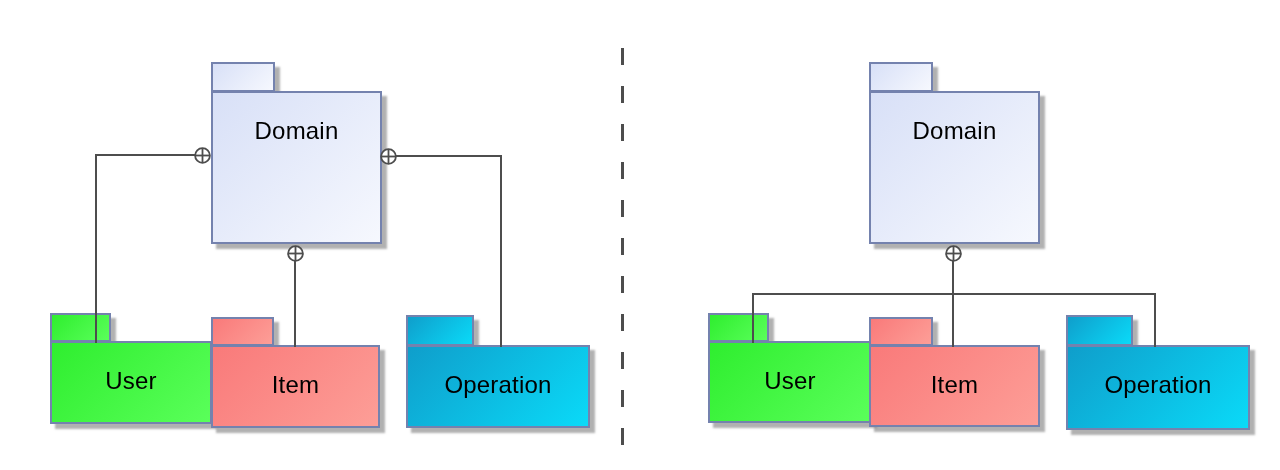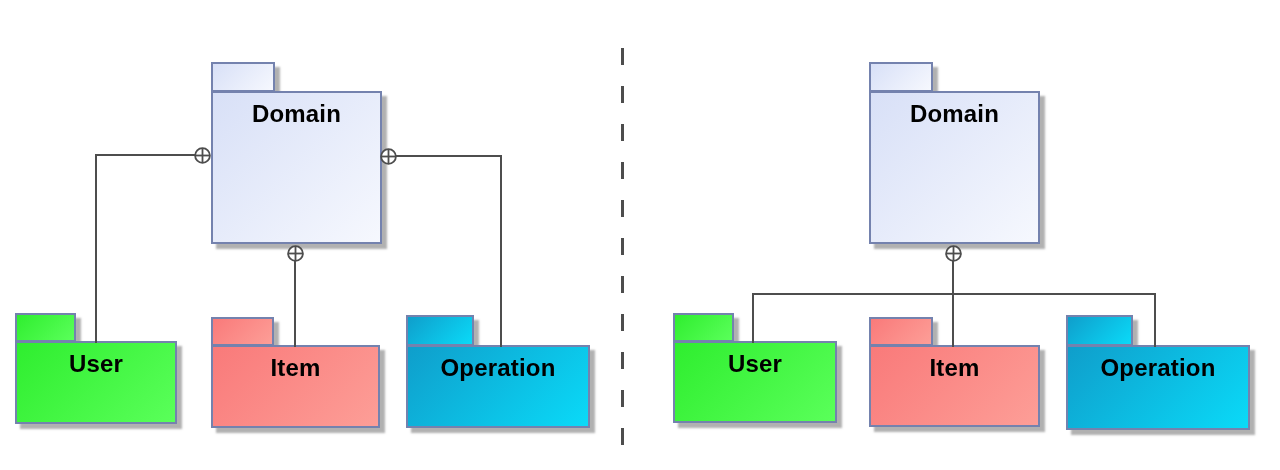--- a/index.html
+++ b/index.html
@@ -11,25 +11,25 @@
   .pkg-tab{
     position:absolute;border:2px solid #7482ae;box-sizing:border-box;
     box-shadow:5px 5px 2px rgba(125,125,125,0.6);
   }
   .pkg-body{
     position:absolute;border:2px solid #7482ae;box-sizing:border-box;
     box-shadow:5px 5px 2px rgba(125,125,125,0.6);
     display:flex;justify-content:center;align-items:flex-start;
   }
   .pkg-label{
-    padding-top:8px;font-size:24px;font-weight:bold;color:#000000;line-height:1.1;
+    padding-top:25px;font-size:24px;font-weight:normal;color:#000000;line-height:1.1;
     letter-spacing:0.2px;
   }
   .fill-domain{background:linear-gradient(135deg,#d8e0f7 0%,#f6f8fe 100%);}
-  .fill-user{background:linear-gradient(135deg,#2fee2f 0%,#5aff5a 100%);}
+  .fill-user{background:linear-gradient(135deg,#2fee2f 0%,#5aff5a 100%);margin-left:35px;}
   .fill-item{background:linear-gradient(135deg,#f97a7a 0%,#fd9e97 100%);}
   .fill-operation{background:linear-gradient(135deg,#0f9ecb 0%,#0adaf8 100%);justify-content:center;}
   .h-line,.v-line{position:absolute;background:#4d4d4d;}
   .h-line{height:2px;}
   .v-line{width:2px;}
   .anchor{position:absolute;width:17px;height:17px;}
   .anchor svg{display:block;}
   .divider{
     position:absolute;left:621px;top:48px;width:3px;height:408px;
     background:repeating-linear-gradient(to bottom,#4d4d4d 0px,#4d4d4d 17px,transparent 17px,transparent 38px);

